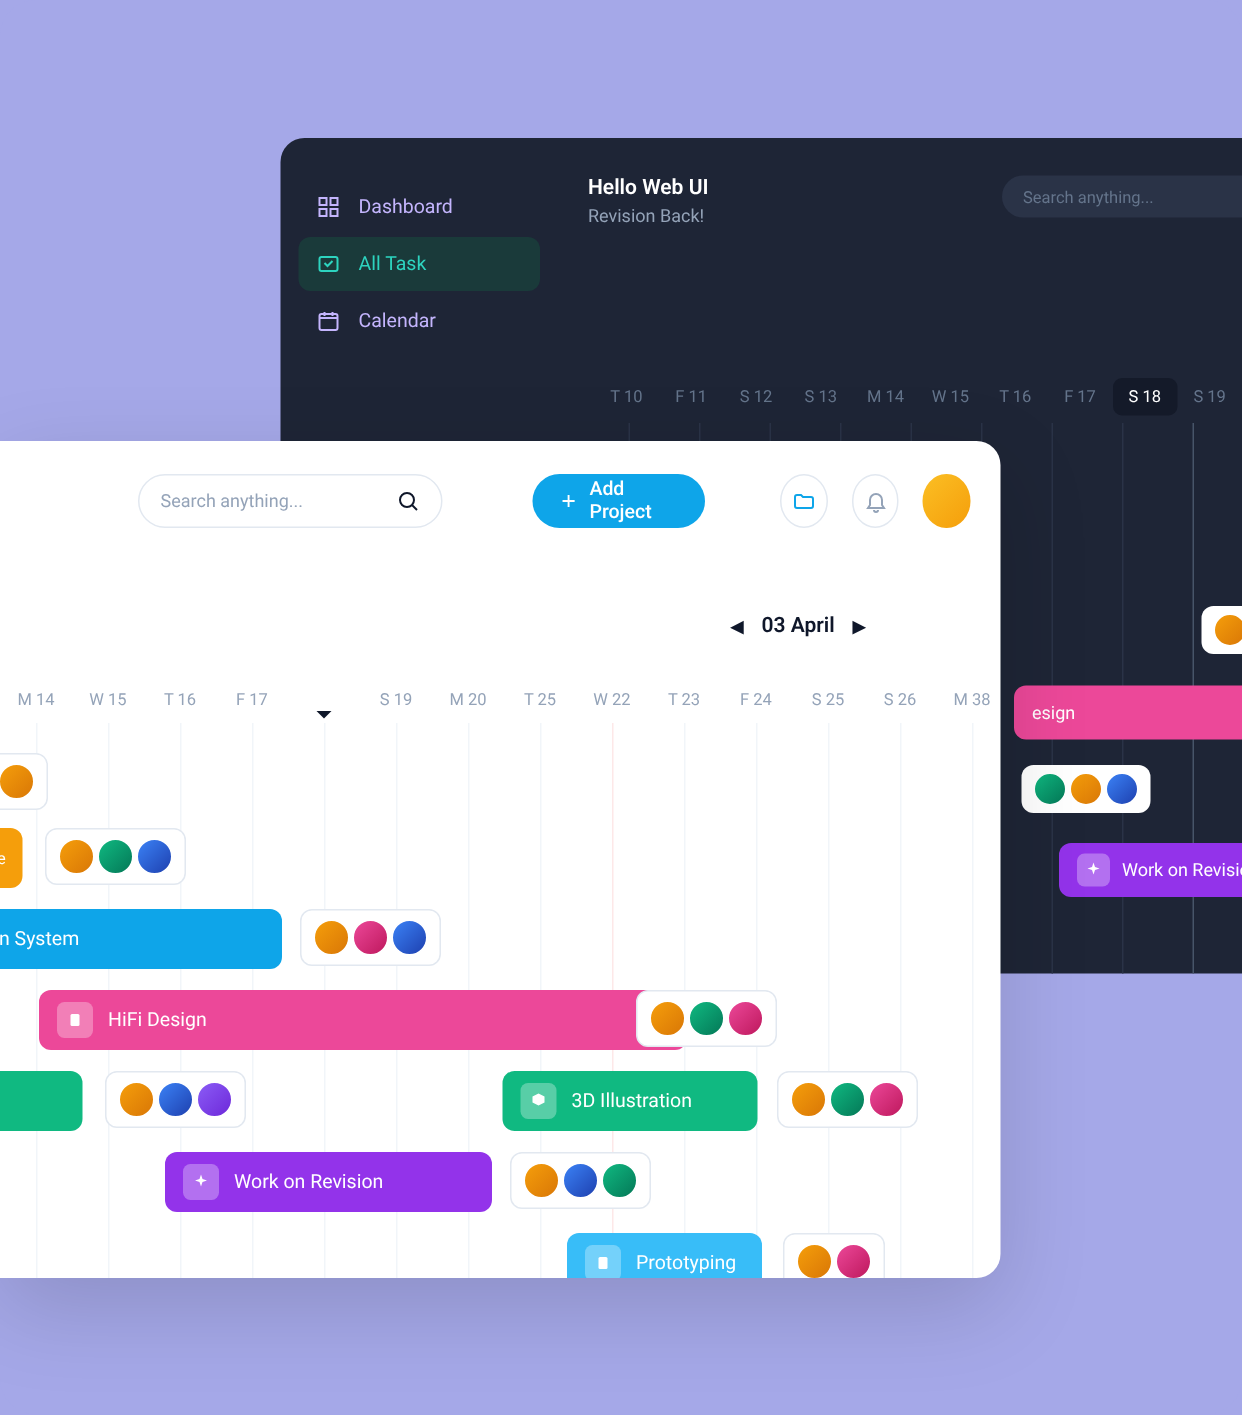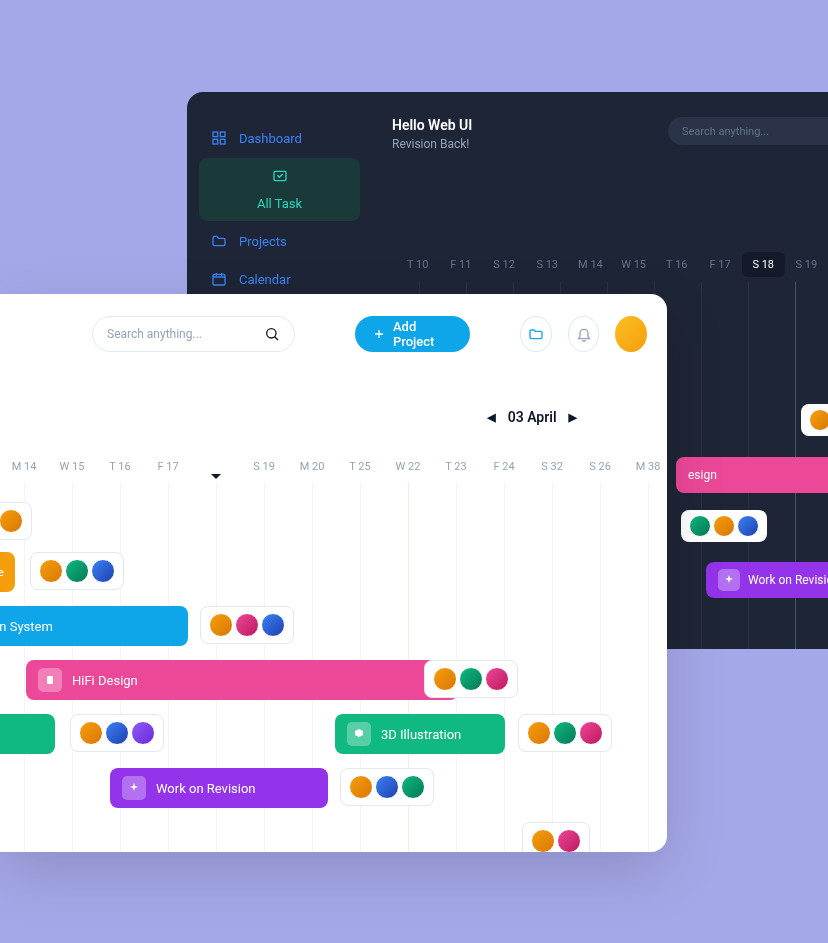--- a/index.html
+++ b/index.html
@@ -59,25 +59,25 @@
   font-weight: bold;
 }
 .brand-name { font-weight: 600; font-size: 14px; }
 .nav-item {
   display: flex;
   align-items: center;
   gap: 12px;
   padding: 10px 12px;
   border-radius: 8px;
   font-size: 13px;
-  color: #3b82f6;
+  color: #c4b5fd;
   cursor: pointer;
   margin-bottom: 2px;
 }
-.nav-item.active { background: #1a3a3a; color: #2dd4bf; flex-direction: column; }
+.nav-item.active { background: #1a3a3a; color: #2dd4bf; }
 .nav-icon { width: 16px; height: 16px; flex-shrink: 0; }
 
 .dark-header {
   position: absolute;
   left: 205px;
   top: 25px;
 }
 .dark-title { font-size: 14px; font-weight: 600; margin-bottom: 4px; }
 .dark-subtitle { font-size: 12px; color: #94a3b8; }
 
@@ -371,26 +371,20 @@
             <rect x="14" y="14" width="7" height="7"></rect>
           </svg>
         <span>Dashboard</span>
       </div>
       <div class="nav-item active">
         <svg class="nav-icon" viewBox="0 0 24 24" fill="none" stroke="currentColor" stroke-width="2">
             <rect x="3" y="5" width="18" height="14" rx="2"></rect>
             <path d="M8 11l3 3 5-5"></path>
           </svg>
         <span>All Task</span>
-      </div>
-      <div class="nav-item">
-        <svg class="nav-icon" viewBox="0 0 24 24" fill="none" stroke="currentColor" stroke-width="2">
-            <path d="M3 7a2 2 0 012-2h4l2 3h8a2 2 0 012 2v7a2 2 0 01-2 2H5a2 2 0 01-2-2V7z"></path>
-          </svg>
-        <span>Projects</span>
       </div>
       <div class="nav-item">
         <svg class="nav-icon" viewBox="0 0 24 24" fill="none" stroke="currentColor" stroke-width="2">
             <rect x="3" y="5" width="18" height="16" rx="2"></rect>
             <path d="M3 9h18M8 3v4M16 3v4"></path>
           </svg>
         <span>Calendar</span>
       </div>
     </div>
 
@@ -497,21 +491,21 @@
       <div class="light-day">W 15</div>
       <div class="light-day">T 16</div>
       <div class="light-day">F 17</div>
       <div class="light-day active">S 18</div>
       <div class="light-day">S 19</div>
       <div class="light-day">M 20</div>
       <div class="light-day">T 25</div>
       <div class="light-day">W 22</div>
       <div class="light-day">T 23</div>
       <div class="light-day">F 24</div>
-      <div class="light-day">S 32</div>
+      <div class="light-day">S 25</div>
       <div class="light-day">S 26</div>
       <div class="light-day">M 38</div>
     </div>
 
     <div class="light-grid">
       <div class="light-vline" style="left:24px"></div>
       <div class="light-vline" style="left:72px"></div>
       <div class="light-vline" style="left:120px"></div>
       <div class="light-vline" style="left:168px"></div>
       <div class="light-vline" style="left:216px"></div>
@@ -588,20 +582,28 @@
             </svg>
         </div>
         <span>Work on Revision</span>
       </div>
       <div class="light-people" style="left:340px; top:286px;">
         <span class="avatar av1"></span>
         <span class="avatar av3"></span>
         <span class="avatar av4"></span>
       </div>
 
+      <div class="light-task task-lightblue" style="left:378px; top:340px; width:130px;">
+        <div class="task-icon-box">
+          <svg width="12" height="12" viewBox="0 0 24 24" fill="#fff">
+              <rect x="6" y="4" width="12" height="16" rx="2"></rect>
+            </svg>
+        </div>
+        <span>Prototyping</span>
+      </div>
       <div class="light-people" style="left:522px; top:340px;">
         <span class="avatar av1"></span>
         <span class="avatar av2"></span>
       </div>
     </div>
   </div>
 
 </div>
 
 </body></html>

